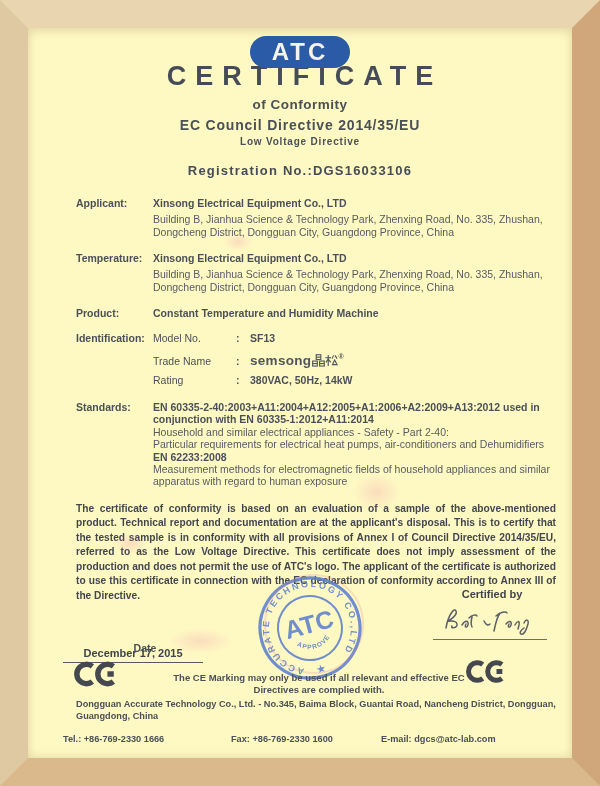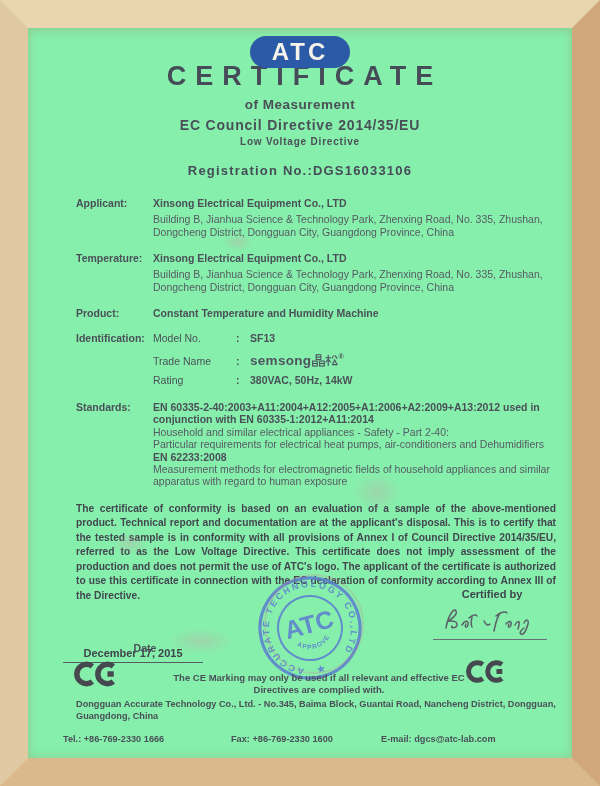--- a/index.html
+++ b/index.html
@@ -2,21 +2,21 @@
 <html><head>
 <meta charset="utf-8">
 <style>
   html,body{margin:0;padding:0;}
   body{width:600px;height:786px;font-family:"Liberation Sans",sans-serif;background:#efe8d8;}
   .frame{box-sizing:border-box;width:600px;height:786px;
     border:28px solid;
     border-color:#e9d6b0 #d0a77a #dab98d #dfc9a2;
     box-shadow:inset 0 0 0 1px rgba(130,95,55,.3);
     position:relative;}
-  .paper{position:relative;width:544px;height:730px;background:#86efac;
+  .paper{position:relative;width:544px;height:730px;background:#fef9c3;
     box-shadow:inset 0 4px 10px rgba(160,130,80,.22), inset 0 -3px 8px rgba(160,130,80,.14);
     overflow:hidden;color:#4a5058;}
   
   .logo-wrap{padding-top:8px;text-align:center;position:relative;z-index:3;}
   .logo{display:inline-block;width:100px;height:32px;line-height:32px;border-radius:16px;
     background:#2b5aa7;color:#f6f3ea;font-size:24px;font-weight:bold;letter-spacing:3px;text-align:center;}
   .title{margin-top:-7px;text-align:center;font-size:27px;font-weight:bold;letter-spacing:9px;text-indent:9px;color:#454c58;position:relative;z-index:1;}
   .subtitle{margin-top:5px;text-align:center;font-size:13.5px;font-weight:bold;letter-spacing:.5px;color:#4a5058;}
   .dirline1{margin-top:5px;text-align:center;font-size:14px;font-weight:bold;letter-spacing:.8px;color:#4a5058;}
   .dirline2{margin-top:3px;text-align:center;font-size:10px;font-weight:bold;letter-spacing:.8px;color:#4a5058;}
@@ -62,21 +62,21 @@
 
     <div class="smudge" style="left:140px;top:600px;width:65px;height:26px;"></div>
     <div class="smudge" style="left:85px;top:505px;width:34px;height:22px;"></div>
     <div class="smudge" style="left:325px;top:445px;width:48px;height:38px;"></div>
     <div class="smudge" style="left:195px;top:205px;width:30px;height:18px;"></div>
 
     <div class="logo-wrap">
       <span class="logo">ATC</span>
     </div>
     <div class="title">CERTIFICATE</div>
-    <div class="subtitle">of Measurement</div>
+    <div class="subtitle">of Conformity</div>
     <div class="dirline1">EC Council Directive 2014/35/EU</div>
     <div class="dirline2">Low Voltage Directive</div>
     <div class="registration">Registration No.:DGS16033106</div>
 
     <div class="fields">
 
       <div class="frow">
         <div class="flabel">Applicant:</div>
         <div class="fval">
           <div class="fname">Xinsong Electrical Equipment Co., LTD</div>

